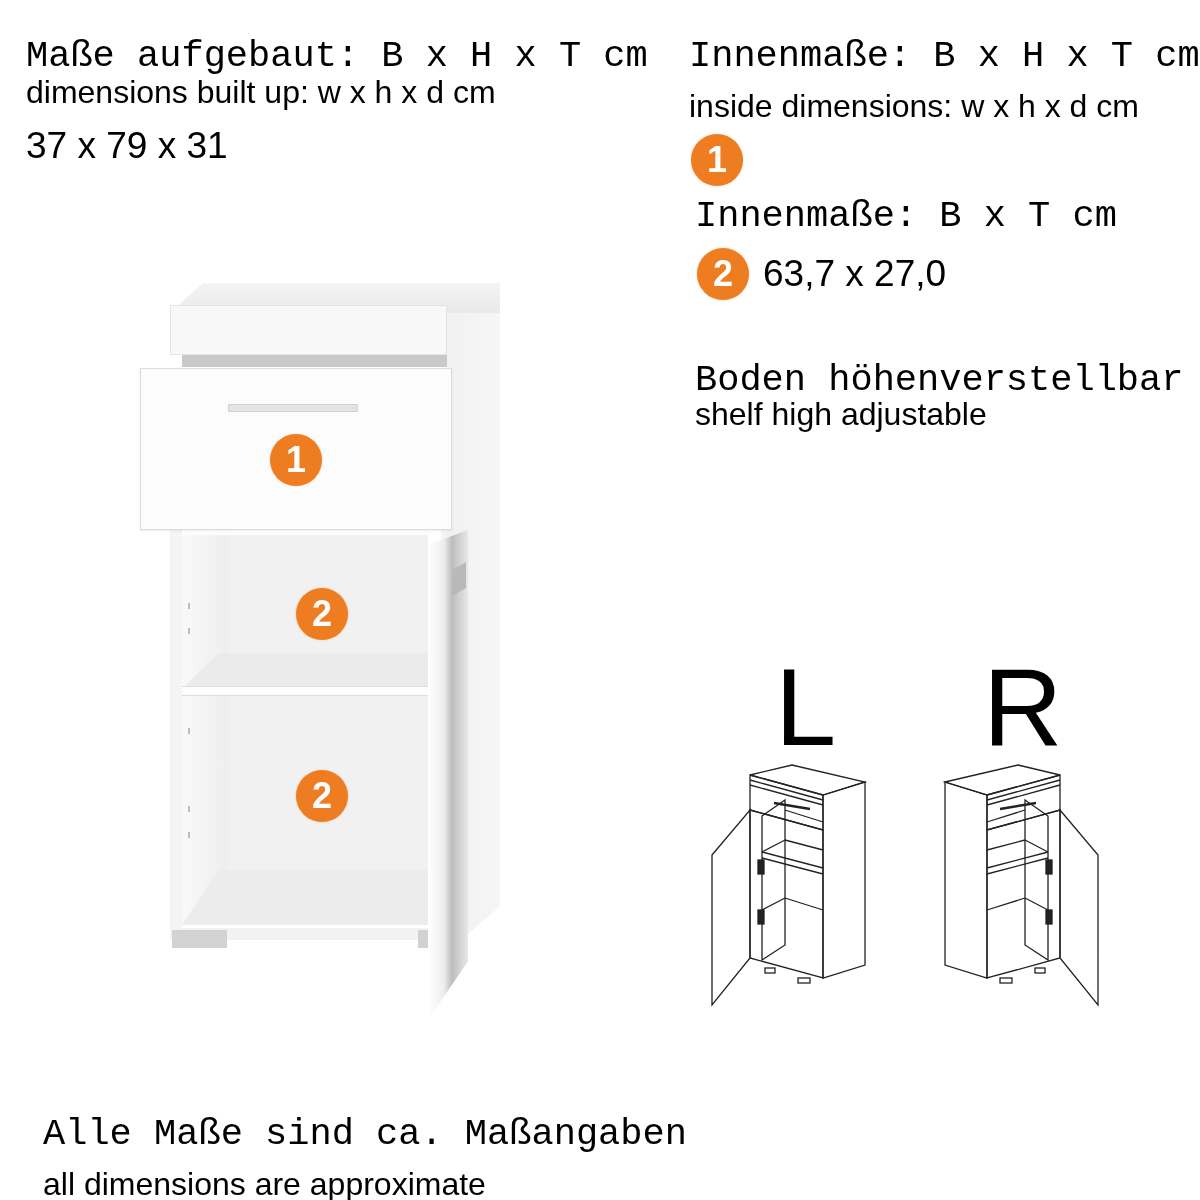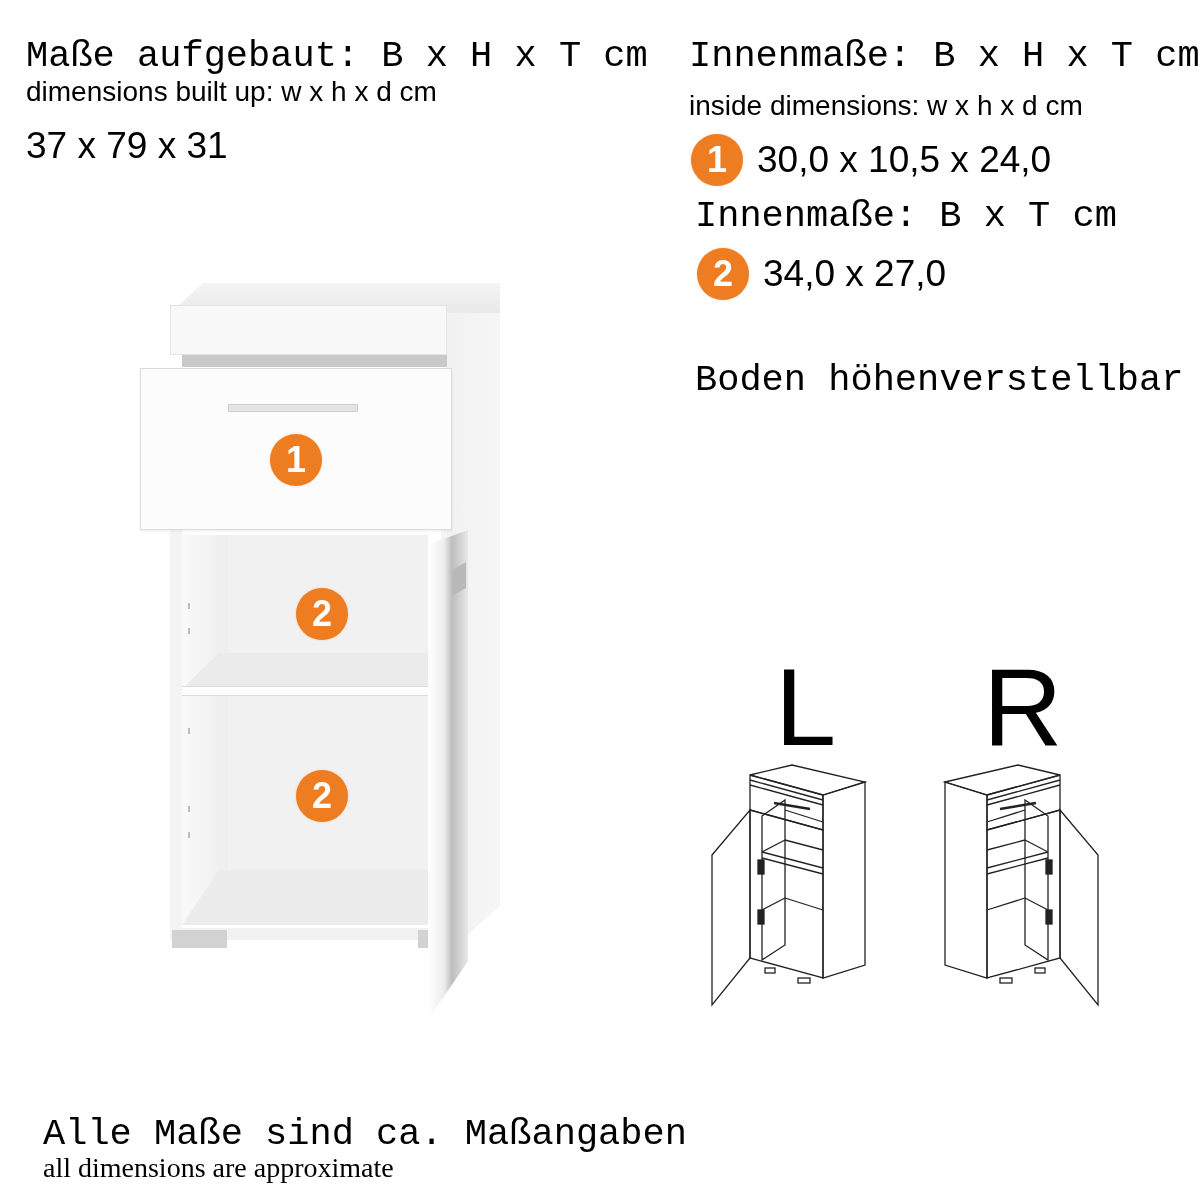--- a/index.html
+++ b/index.html
@@ -1,21 +1,21 @@
 <!DOCTYPE html>
 <html><head>
   <meta charset="utf-8">
   <style>
     * { box-sizing: border-box; margin: 0; padding: 0; }
     html, body { width: 1200px; height: 1200px; background: #ffffff; overflow: hidden; }
     body { position: relative; font-family: "Liberation Sans", "DejaVu Sans", sans-serif; color: #000; }
 
     .abs { position: absolute; }
     .h-big { font-size: 37px; line-height: 40px; white-space: nowrap; font-family: Liberation Mono, monospace; }
-    .h-sub { font-size: 28px; line-height: 28px; white-space: nowrap; }
+    .h-sub { font-size: 32px; line-height: 28px; white-space: nowrap; }
     .h-val { font-size: 37px; line-height: 40px; white-space: nowrap; }
 
     .badge {
       display: inline-flex; align-items: center; justify-content: center;
       width: 52px; height: 52px; border-radius: 50%;
       background: #ee7d22; color: #fff; font-weight: bold; font-size: 36px;
       font-family: "Liberation Sans", sans-serif;
       box-shadow: 0 0 2px rgba(238,125,34,0.4);
     }
 
@@ -56,34 +56,34 @@
   <div class="h-big">Maße aufgebaut: B x H x T cm</div>
   <div class="h-sub" style="margin-top:2px;">dimensions built up: w x h x d cm</div>
   <div class="h-val" style="margin-top:20px;">37 x 79 x 31</div>
 </div>
 
 <div class="abs" style="left:689px; top:36px;">
   <div class="h-big">Innenmaße: B x H x T cm</div>
   <div class="h-sub" style="margin-top:16px;">inside dimensions: w x h x d cm</div>
   <div class="spec-row" style="margin-top:14px; margin-left:2px;">
     <span class="badge">1</span>
-    <span class="h-val">30,0 x 10,5 x 24,0</span>
   </div>
 </div>
 
 <div class="abs" style="left:695px; top:196px;">
   <div class="h-big">Innenmaße: B x T cm</div>
   <div class="spec-row" style="margin-top:12px; margin-left:2px;">
     <span class="badge">2</span>
-    <span class="h-val">34,0 x 27,0</span>
+    <span class="h-val">63,7 x 27,0</span>
   </div>
 </div>
 
 <div class="abs" style="left:695px; top:360px;">
   <div class="h-big">Boden höhenverstellbar</div>
+  <div class="h-sub" style="margin-top:0px;">shelf high adjustable</div>
 </div>
 
 <div>
   <div class="cab cab-side"></div>
   <div class="cab cab-top"></div>
   <div class="cab cab-front-top"></div>
   <div class="cab cab-gap"></div>
   <div class="cab cab-body"></div>
   <div class="cab cab-inner-back"></div>
   <div class="cab cab-inner-left"></div>
@@ -151,14 +151,14 @@
   <line x1="85" y1="138" x2="108" y2="150"></line>
   <polygon points="120,50 158,95 158,245 120,198"></polygon>
   <rect x="95" y="208" width="10" height="5"></rect>
   <rect x="60" y="218" width="12" height="5"></rect>
   <rect x="106" y="100" width="6" height="14" fill="#222"></rect>
   <rect x="106" y="150" width="6" height="14" fill="#222"></rect>
 </svg>
 
 <div class="abs" style="left:43px; top:1114px;">
   <div class="h-big">Alle Maße sind ca. Maßangaben</div>
-  <div class="h-sub" style="margin-top:0px;font-family:Liberation Serif, serif;">all dimensions are approximate</div>
+  <div class="h-sub" style="margin-top:16px;">all dimensions are approximate</div>
 </div>
 
 </body></html>

